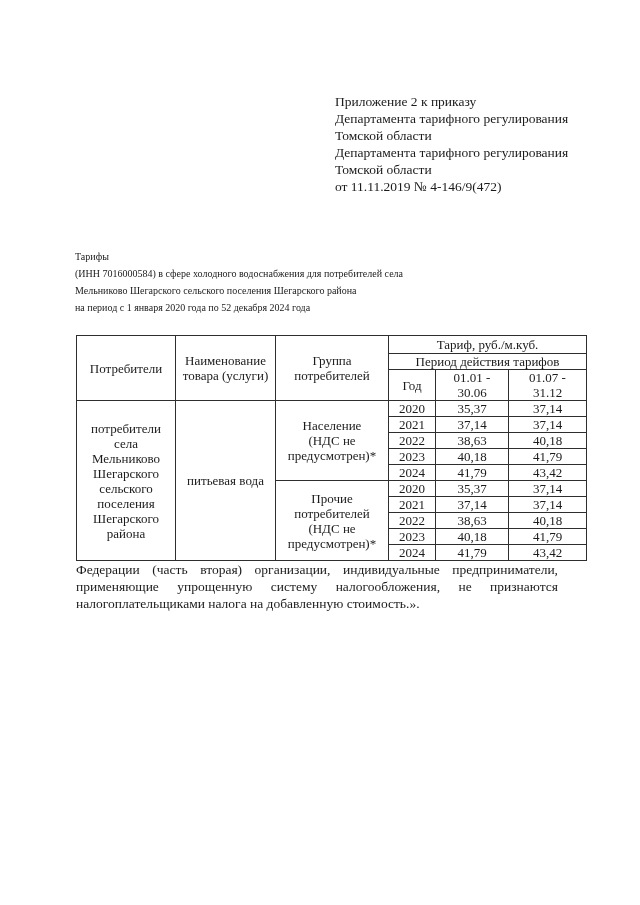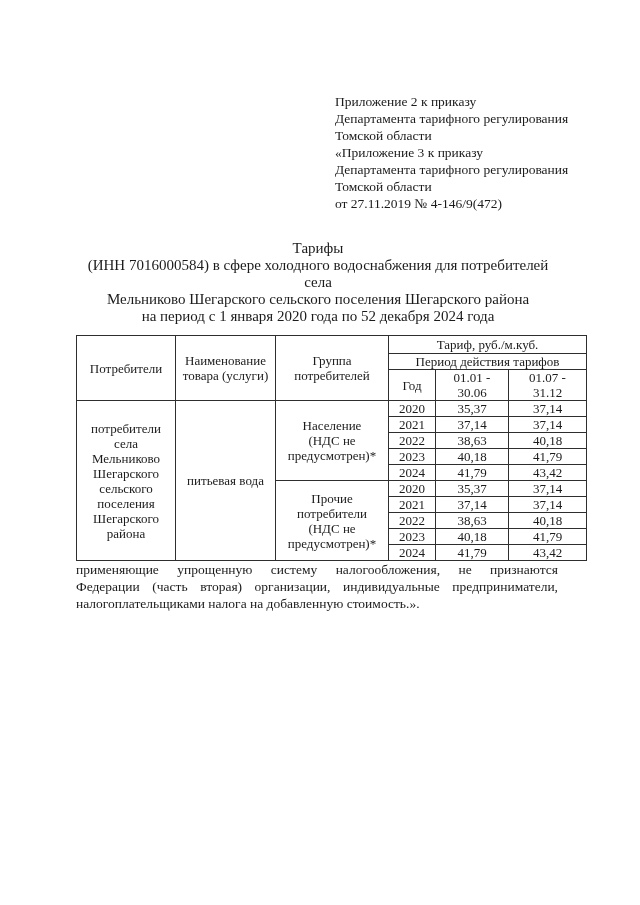--- a/index.html
+++ b/index.html
@@ -12,23 +12,22 @@
     font-family:"Liberation Serif", serif;
     overflow:hidden;
     margin-top:44px;
   }
   .appendix {
     position:absolute; left:335px; top:49px;
     font-size:13.5px; line-height:17px;
     text-align:left; white-space:nowrap;
   }
   .doc-title {
-    position:absolute; left:75px; top:196px; width:486px;
-    font-size:15px; line-height:17px;
-    text-align:center;
+    position:absolute; left:75px; top:204px; width:486px;
+    font-size:10px; line-height:17px;
   }
   table.tariff {
     position:absolute; left:76px; top:291px;
     width:510px;
     border-collapse:collapse; table-layout:fixed;
     font-size:13px; color:#1b1b1b;
   }
   table.tariff td {
     border:1px solid #2e2e2e;
     text-align:center; vertical-align:middle;
@@ -49,24 +48,23 @@
 </style>
 </head>
 <body>
 
 <div class="page">
 
   <div class="appendix">
     <div>Приложение 2 к приказу</div>
     <div>Департамента тарифного регулирования</div>
     <div>Томской области</div>
-    <div>«Приложение 3 к приказу</div>
     <div>Департамента тарифного регулирования</div>
     <div>Томской области</div>
-    <div>от 27.11.2019 № 4-146/9(472)</div>
+    <div>от 11.11.2019 № 4-146/9(472)</div>
   </div>
 
   <div class="doc-title">
     <div>Тарифы</div>
     <div>(ИНН 7016000584) в сфере холодного водоснабжения для потребителей села</div>
     <div>Мельниково Шегарского сельского поселения Шегарского района</div>
     <div>на период с 1 января 2020 года по 52 декабря 2024 года</div>
   </div>
 
   <table class="tariff">
@@ -131,21 +129,21 @@
         <td>40,18</td>
         <td>41,79</td>
       </tr>
       <tr>
         <td>2024</td>
         <td>41,79</td>
         <td>43,42</td>
       </tr>
       <tr>
         <td rowspan="5" class="pre">Прочие
-потребители
+потребителей
 (НДС не
 предусмотрен)*</td>
         <td>2020</td>
         <td>35,37</td>
         <td>37,14</td>
       </tr>
       <tr>
         <td>2021</td>
         <td>37,14</td>
         <td>37,14</td>
@@ -162,18 +160,18 @@
       </tr>
       <tr>
         <td>2024</td>
         <td>41,79</td>
         <td>43,42</td>
       </tr>
     </tbody>
   </table>
 
   <div class="footnote">
+    <div class="jline">Федерации (часть вторая) организации, индивидуальные предприниматели,</div>
     <div class="jline">применяющие упрощенную систему налогообложения, не признаются</div>
-    <div class="jline">Федерации (часть вторая) организации, индивидуальные предприниматели,</div>
     <div class="jline last">налогоплательщиками налога на добавленную стоимость.».</div>
   </div>
 
 </div>
 
 </body></html>

